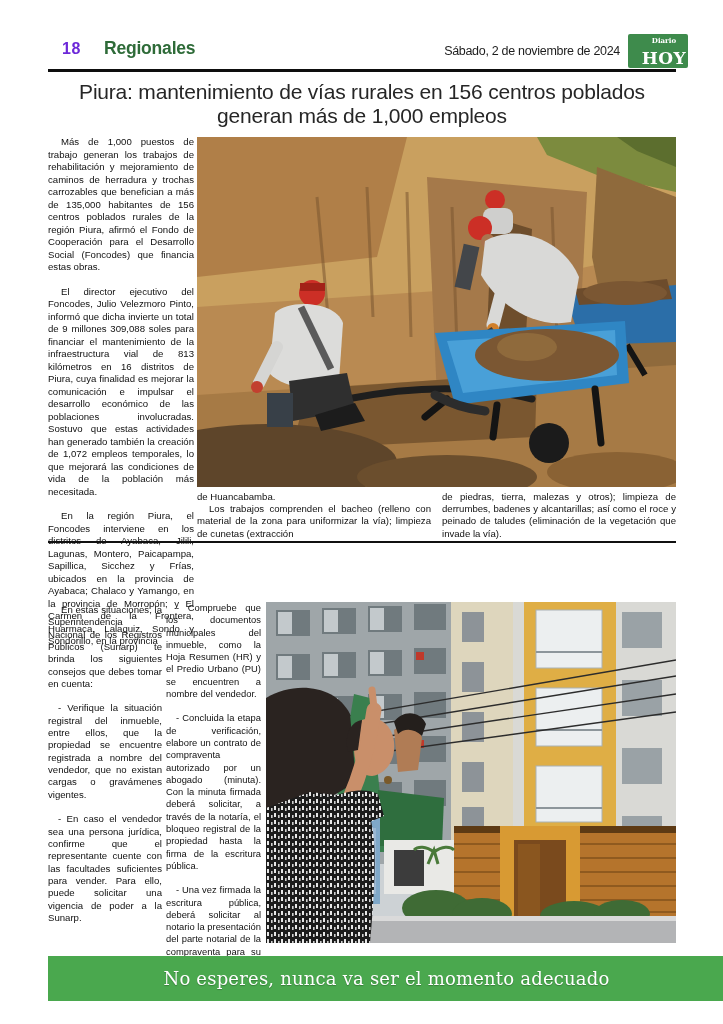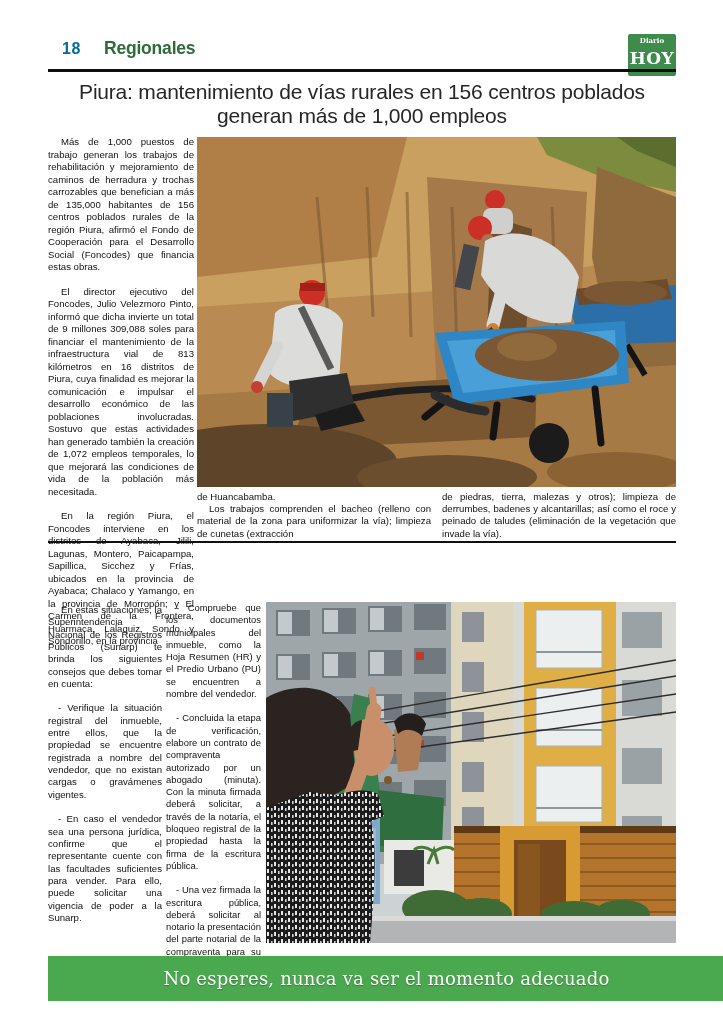--- a/index.html
+++ b/index.html
@@ -2,26 +2,26 @@
 <html><head>
 <meta charset="utf-8">
 <style>
   html,body{margin:0;padding:0;background:#e8e8e8;}
   .page{
     position:relative;width:723px;height:1024px;background:#ffffff;
     font-family:"Liberation Sans", sans-serif;color:#111;overflow:hidden;
     margin:0 auto;
   }
   
-  .pagenum{position:absolute;left:62px;top:40px;font-size:16px;font-weight:bold;color:#0369a1;letter-spacing:.5px;}
+  .pagenum{position:absolute;left:62px;top:40px;font-size:16px;font-weight:bold;color:#6d28d9;letter-spacing:.5px;}
   .section{position:absolute;left:104px;top:38px;font-size:17.5px;font-weight:bold;color:#2e6b38;letter-spacing:-.2px;}
   .date{position:absolute;left:48px;top:44px;width:572px;text-align:right;font-size:12.5px;color:#1d1d1d;letter-spacing:-.3px;}
   .logo{
-    position:absolute;left:628px;top:34px;width:48px;height:42px;background:#3e8b4c;
-    color:#fff;text-align:center;border-radius:2px;line-height:1;
+    position:absolute;left:628px;top:34px;width:48px;height:34px;background:#3e8b4c;
+    color:#fff;text-align:center;border-radius:2px;line-height:1;padding-left:12px;
   }
   .logo .logo-top{font-family:"DejaVu Serif",serif;font-size:7px;font-weight:bold;padding-top:3px;}
   .logo .logo-main{font-family:"DejaVu Serif",serif;font-size:17px;font-weight:bold;letter-spacing:.5px;margin-top:6px;}
   .rule1{position:absolute;left:48px;top:69px;width:628px;height:2.5px;background:#0e0e0e;}
   .rule2{position:absolute;left:48px;top:541px;width:628px;height:2px;background:#101010;}
   
   .headline{
     position:absolute;left:48px;width:628px;text-align:center;
     font-size:21px;font-weight:normal;line-height:24px;color:#262626;letter-spacing:-.2px;
   }
@@ -50,20 +50,21 @@
     text-shadow:0 1px 1px rgba(0,0,0,.25);letter-spacing:.2px;
   }
 </style>
 </head>
 <body>
 
 <div class="page">
 
   <div class="pagenum">18</div>
   <div class="section">Regionales</div>
+  <div class="date">Sábado, 2 de noviembre de 2024</div>
   <div class="logo">
     <div class="logo-top">Diario</div>
     <div class="logo-main">HOY</div>
   </div>
   <div class="rule1"></div>
 
   <div class="headline headline1">Piura: mantenimiento de vías rurales en 156 centros poblados generan más de 1,000 empleos</div>
 
   <div class="bodycol a1col">
     <p>Más de 1,000 puestos de trabajo generan los trabajos de rehabilitación y mejoramiento de caminos de herradura y trochas carrozables que benefician a más de 135,000 habitantes de 156 centros poblados rurales de la región Piura, afirmó el Fondo de Cooperación para el Desarrollo Social (Foncodes) que financia estas obras.</p>

